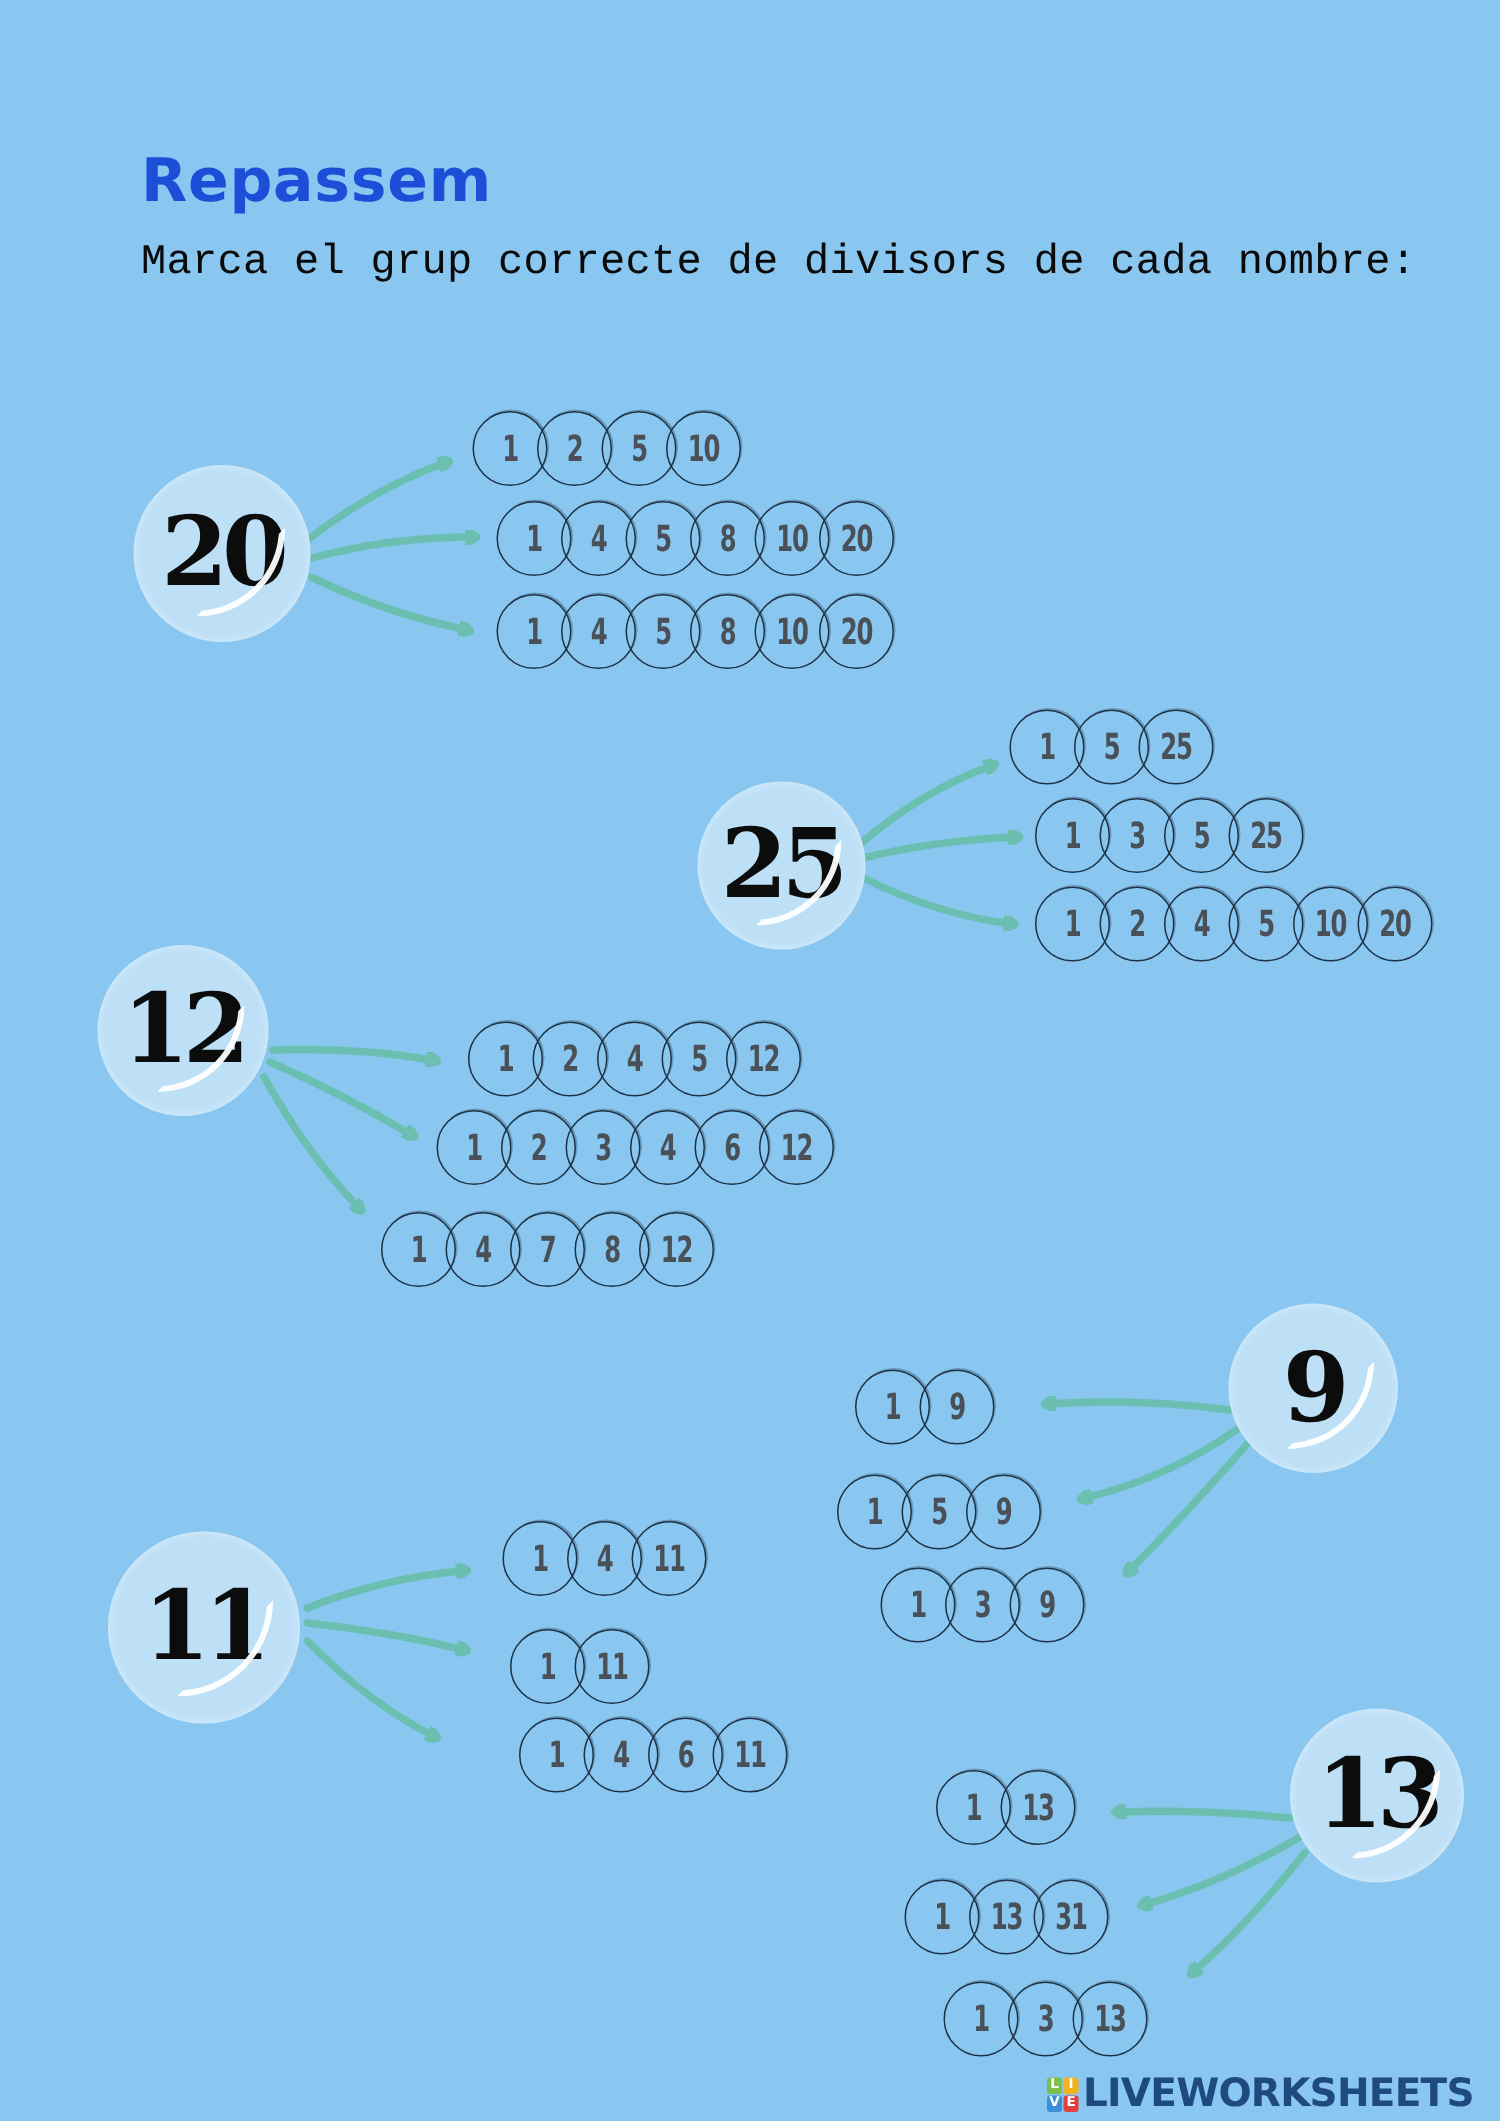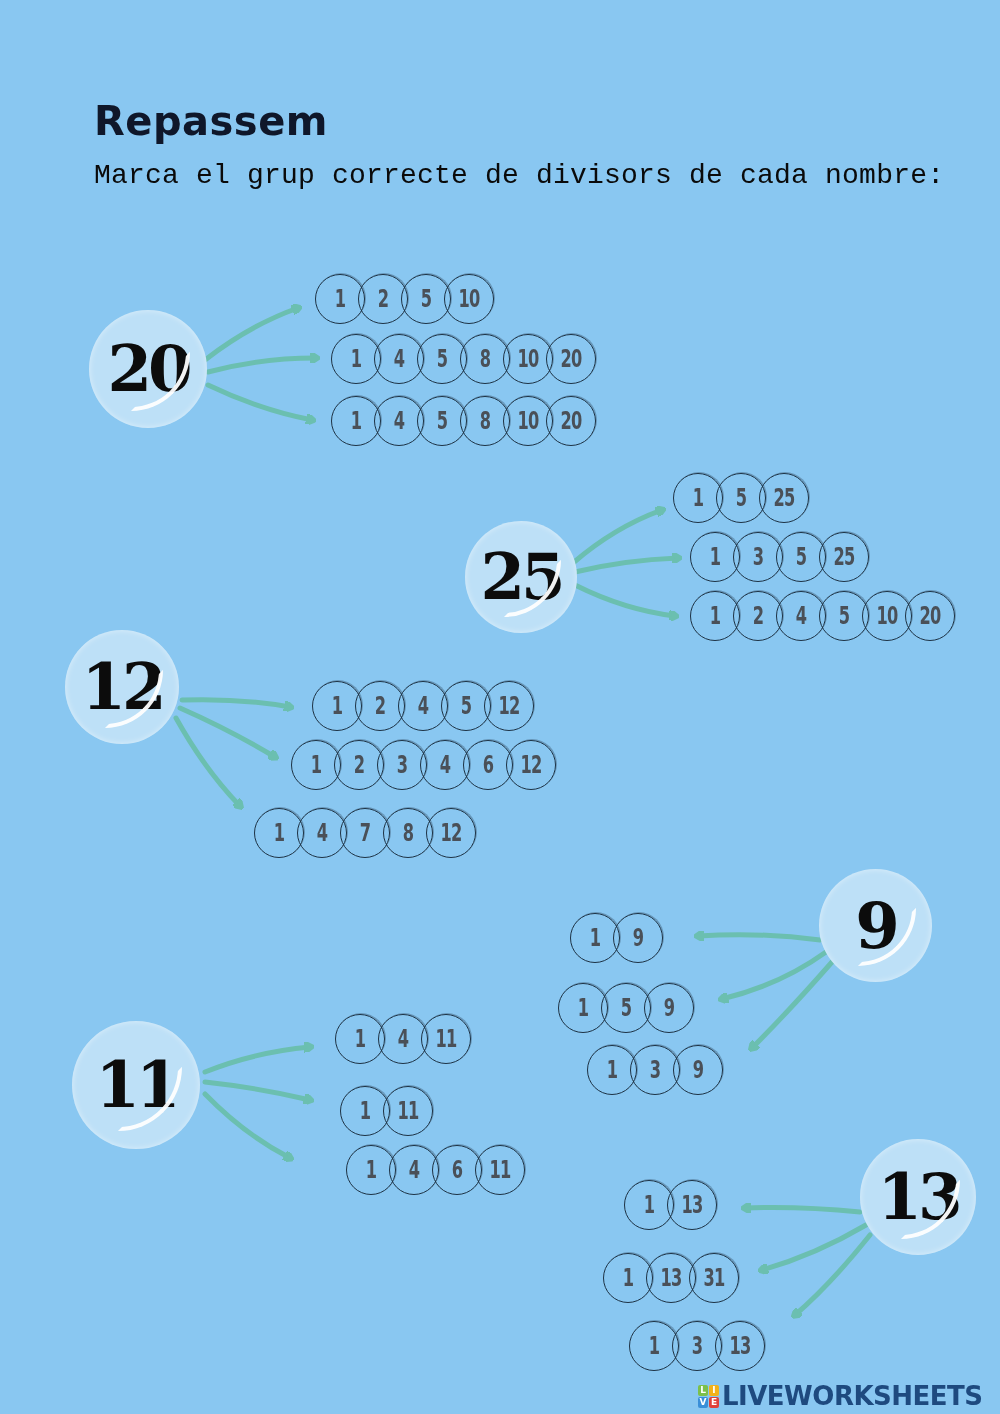--- a/index.html
+++ b/index.html
@@ -1,17 +1,17 @@
 <!DOCTYPE html>
 <html><head>
   <meta charset="utf-8">
   <style>
     html, body { margin:0; padding:0; }
     body { width:1000px; height:1414px; background:#89c7f1; position:relative; overflow:hidden; font-family:"DejaVu Sans", sans-serif; }
-    .title { position:absolute; left:94px; top:98px; font-size:40px; font-weight:bold; color:#0f172a; font-family:"DejaVu Sans", sans-serif; letter-spacing:0.5px; }
+    .title { position:absolute; left:94px; top:98px; font-size:40px; font-weight:bold; color:#1d4ed8; font-family:"DejaVu Sans", sans-serif; letter-spacing:0.5px; }
     .subtitle { position:absolute; left:94px; top:160px; font-size:28px; color:#0a0a0a; font-family:Liberation Mono, monospace; font-weight:normal; letter-spacing:0.2px; }
     .big { position:absolute; border-radius:50%; background:#bde0f7; display:flex; align-items:center; justify-content:center; box-shadow: inset 0 0 6px rgba(255,255,255,0.5); }
     .big span.num { font-family:"DejaVu Serif", serif; font-weight:bold; color:#0c0c0c; font-size:64px; line-height:1; letter-spacing:-4px; }
     .big .shine { position:absolute; width:44%; height:44%; border-right:4px solid #fff; border-bottom:4px solid #fff; border-radius:0 0 100% 0; right:14%; bottom:14%; border-top:4px solid transparent; border-left:4px solid transparent; transform:rotate(0deg); opacity:0.95; }
     .row { position:absolute; display:flex; flex-direction:row; cursor:pointer; }
     .bubble { width:48px; height:48px; border-radius:50%; border:1.5px solid #1d3244; box-shadow: 1px -1px 0 0 rgba(40,60,80,0.35); display:flex; align-items:center; justify-content:center; margin-right:-7px; background:transparent; position:relative; }
     .bubble span { font-family:"DejaVu Sans Condensed","DejaVu Sans", sans-serif; font-size:24px; color:#4a5058; font-weight:bold; transform:scaleX(0.75); letter-spacing:-1px; }
     svg.arrows { position:absolute; left:0; top:0; width:1000px; height:1414px; pointer-events:none; }
     .logo { position:absolute; left:698px; top:1381px; display:flex; align-items:center; }
     .logo .grid { display:grid; grid-template-columns:10px 10px; grid-template-rows:11px 11px; gap:1px; margin-right:3px; }

